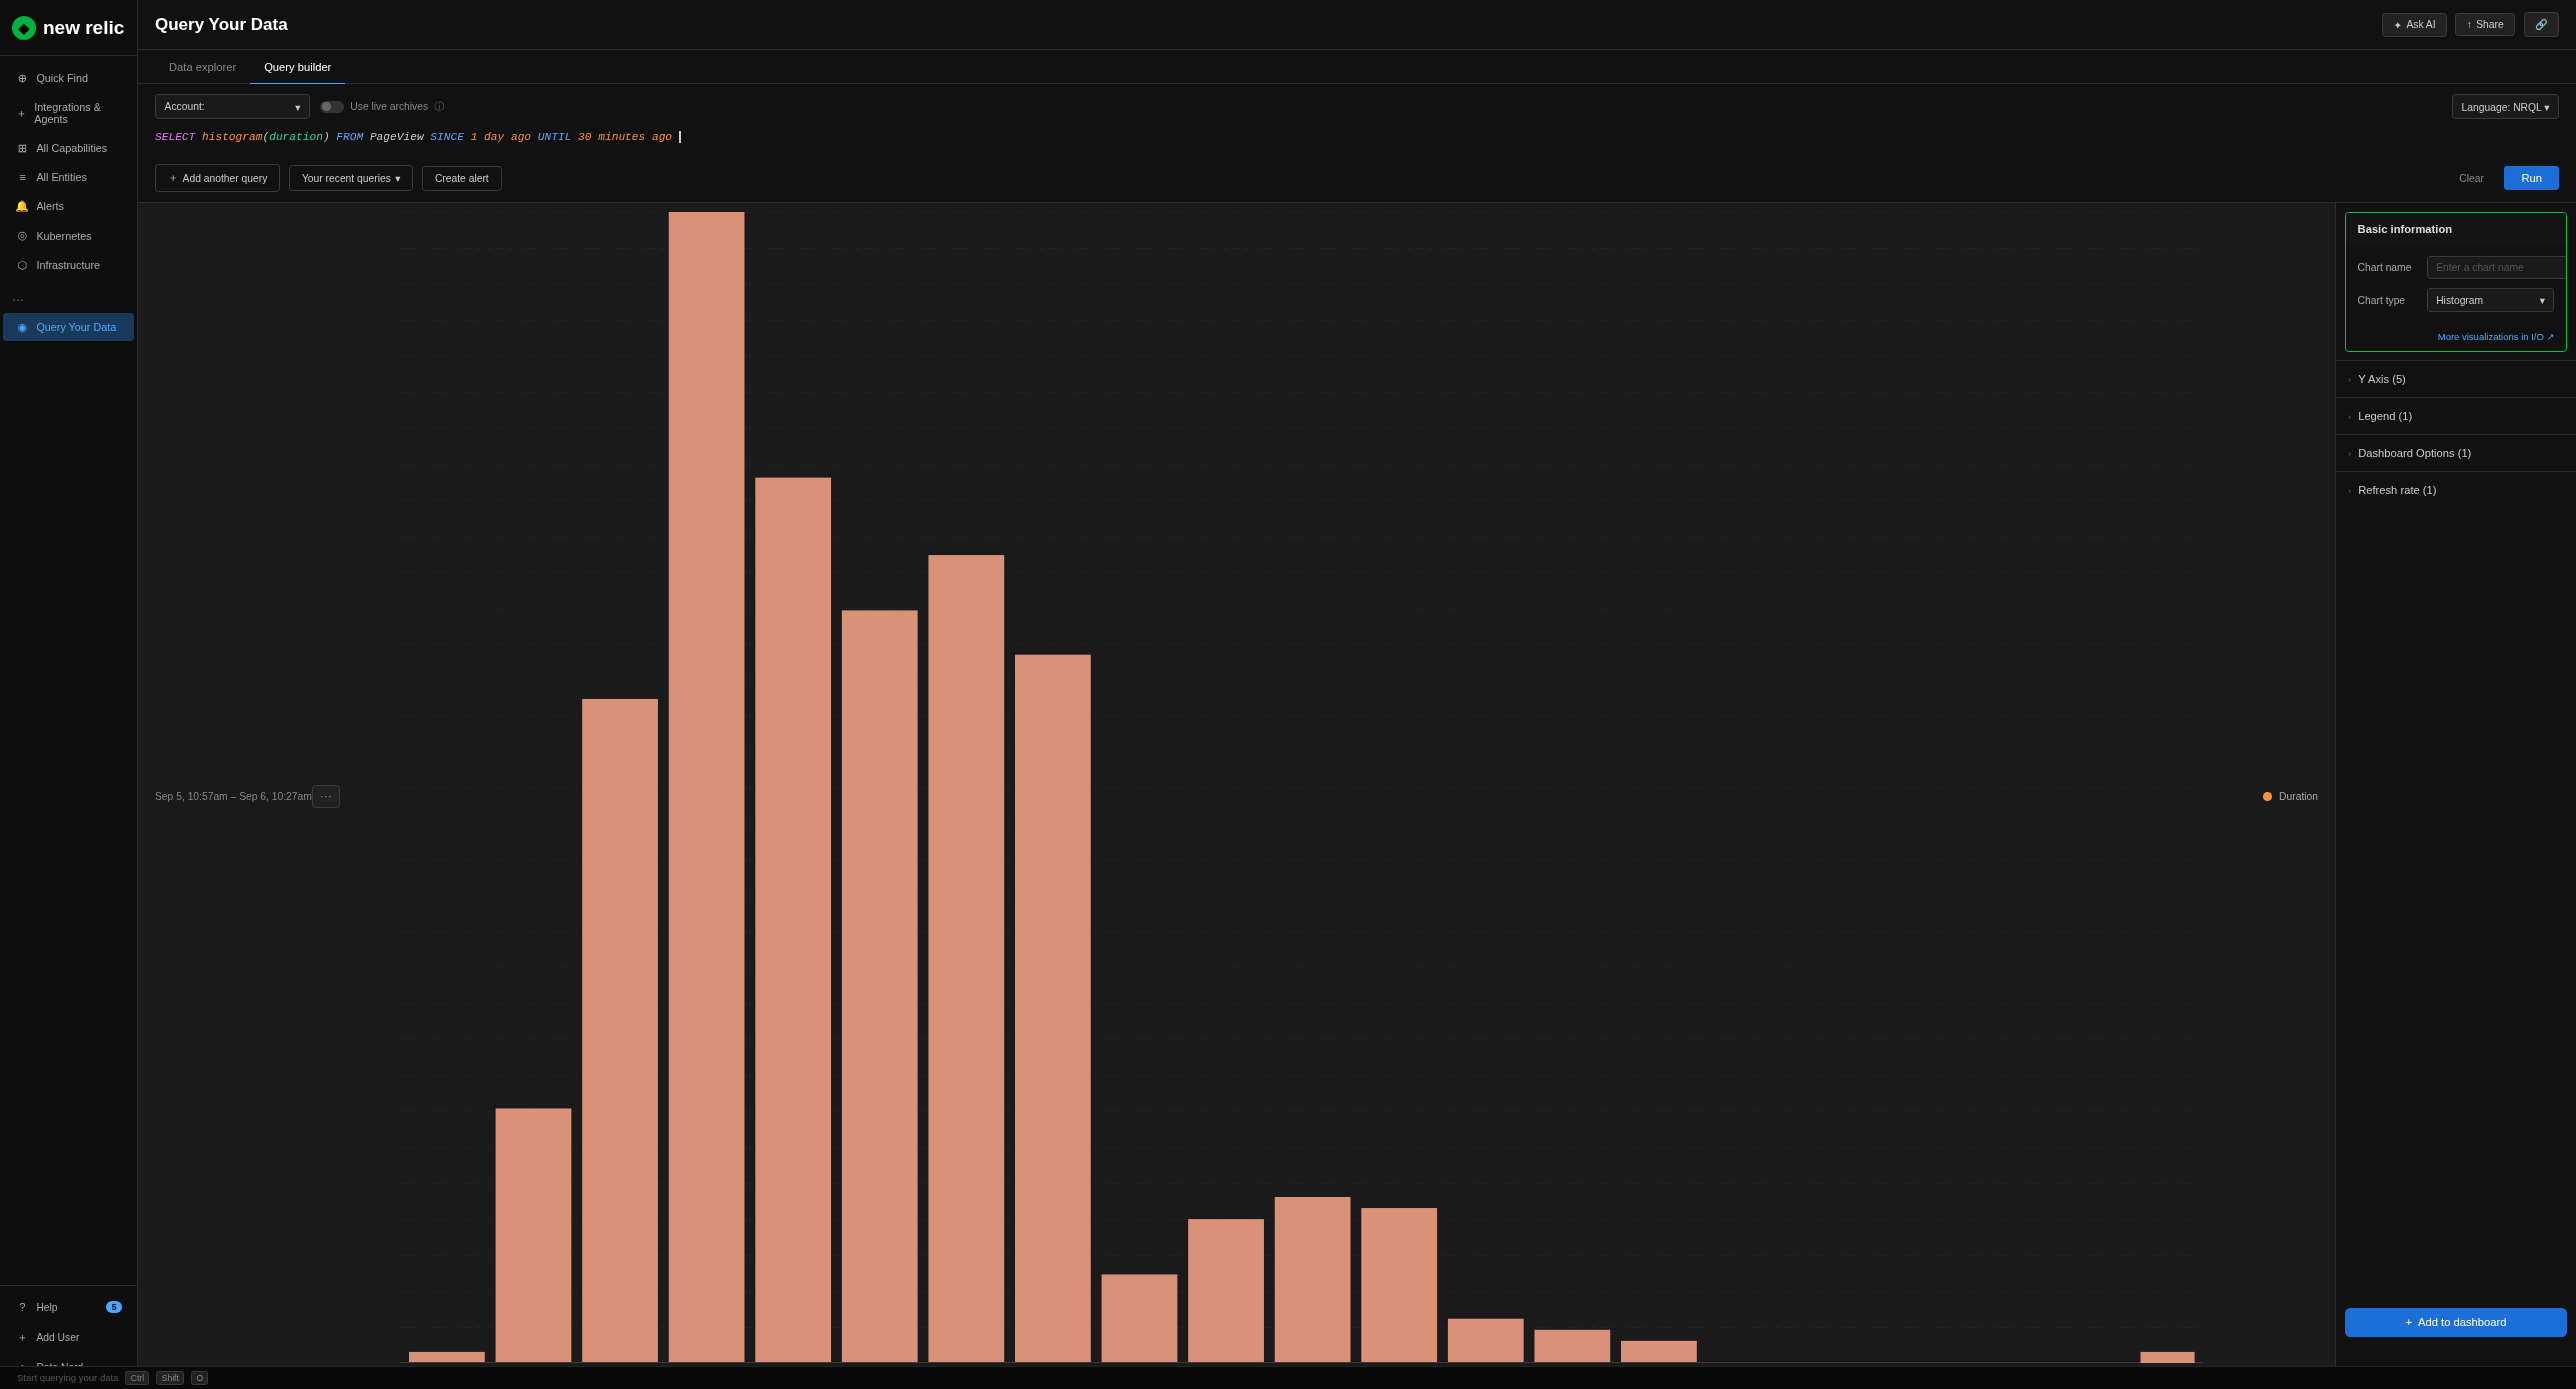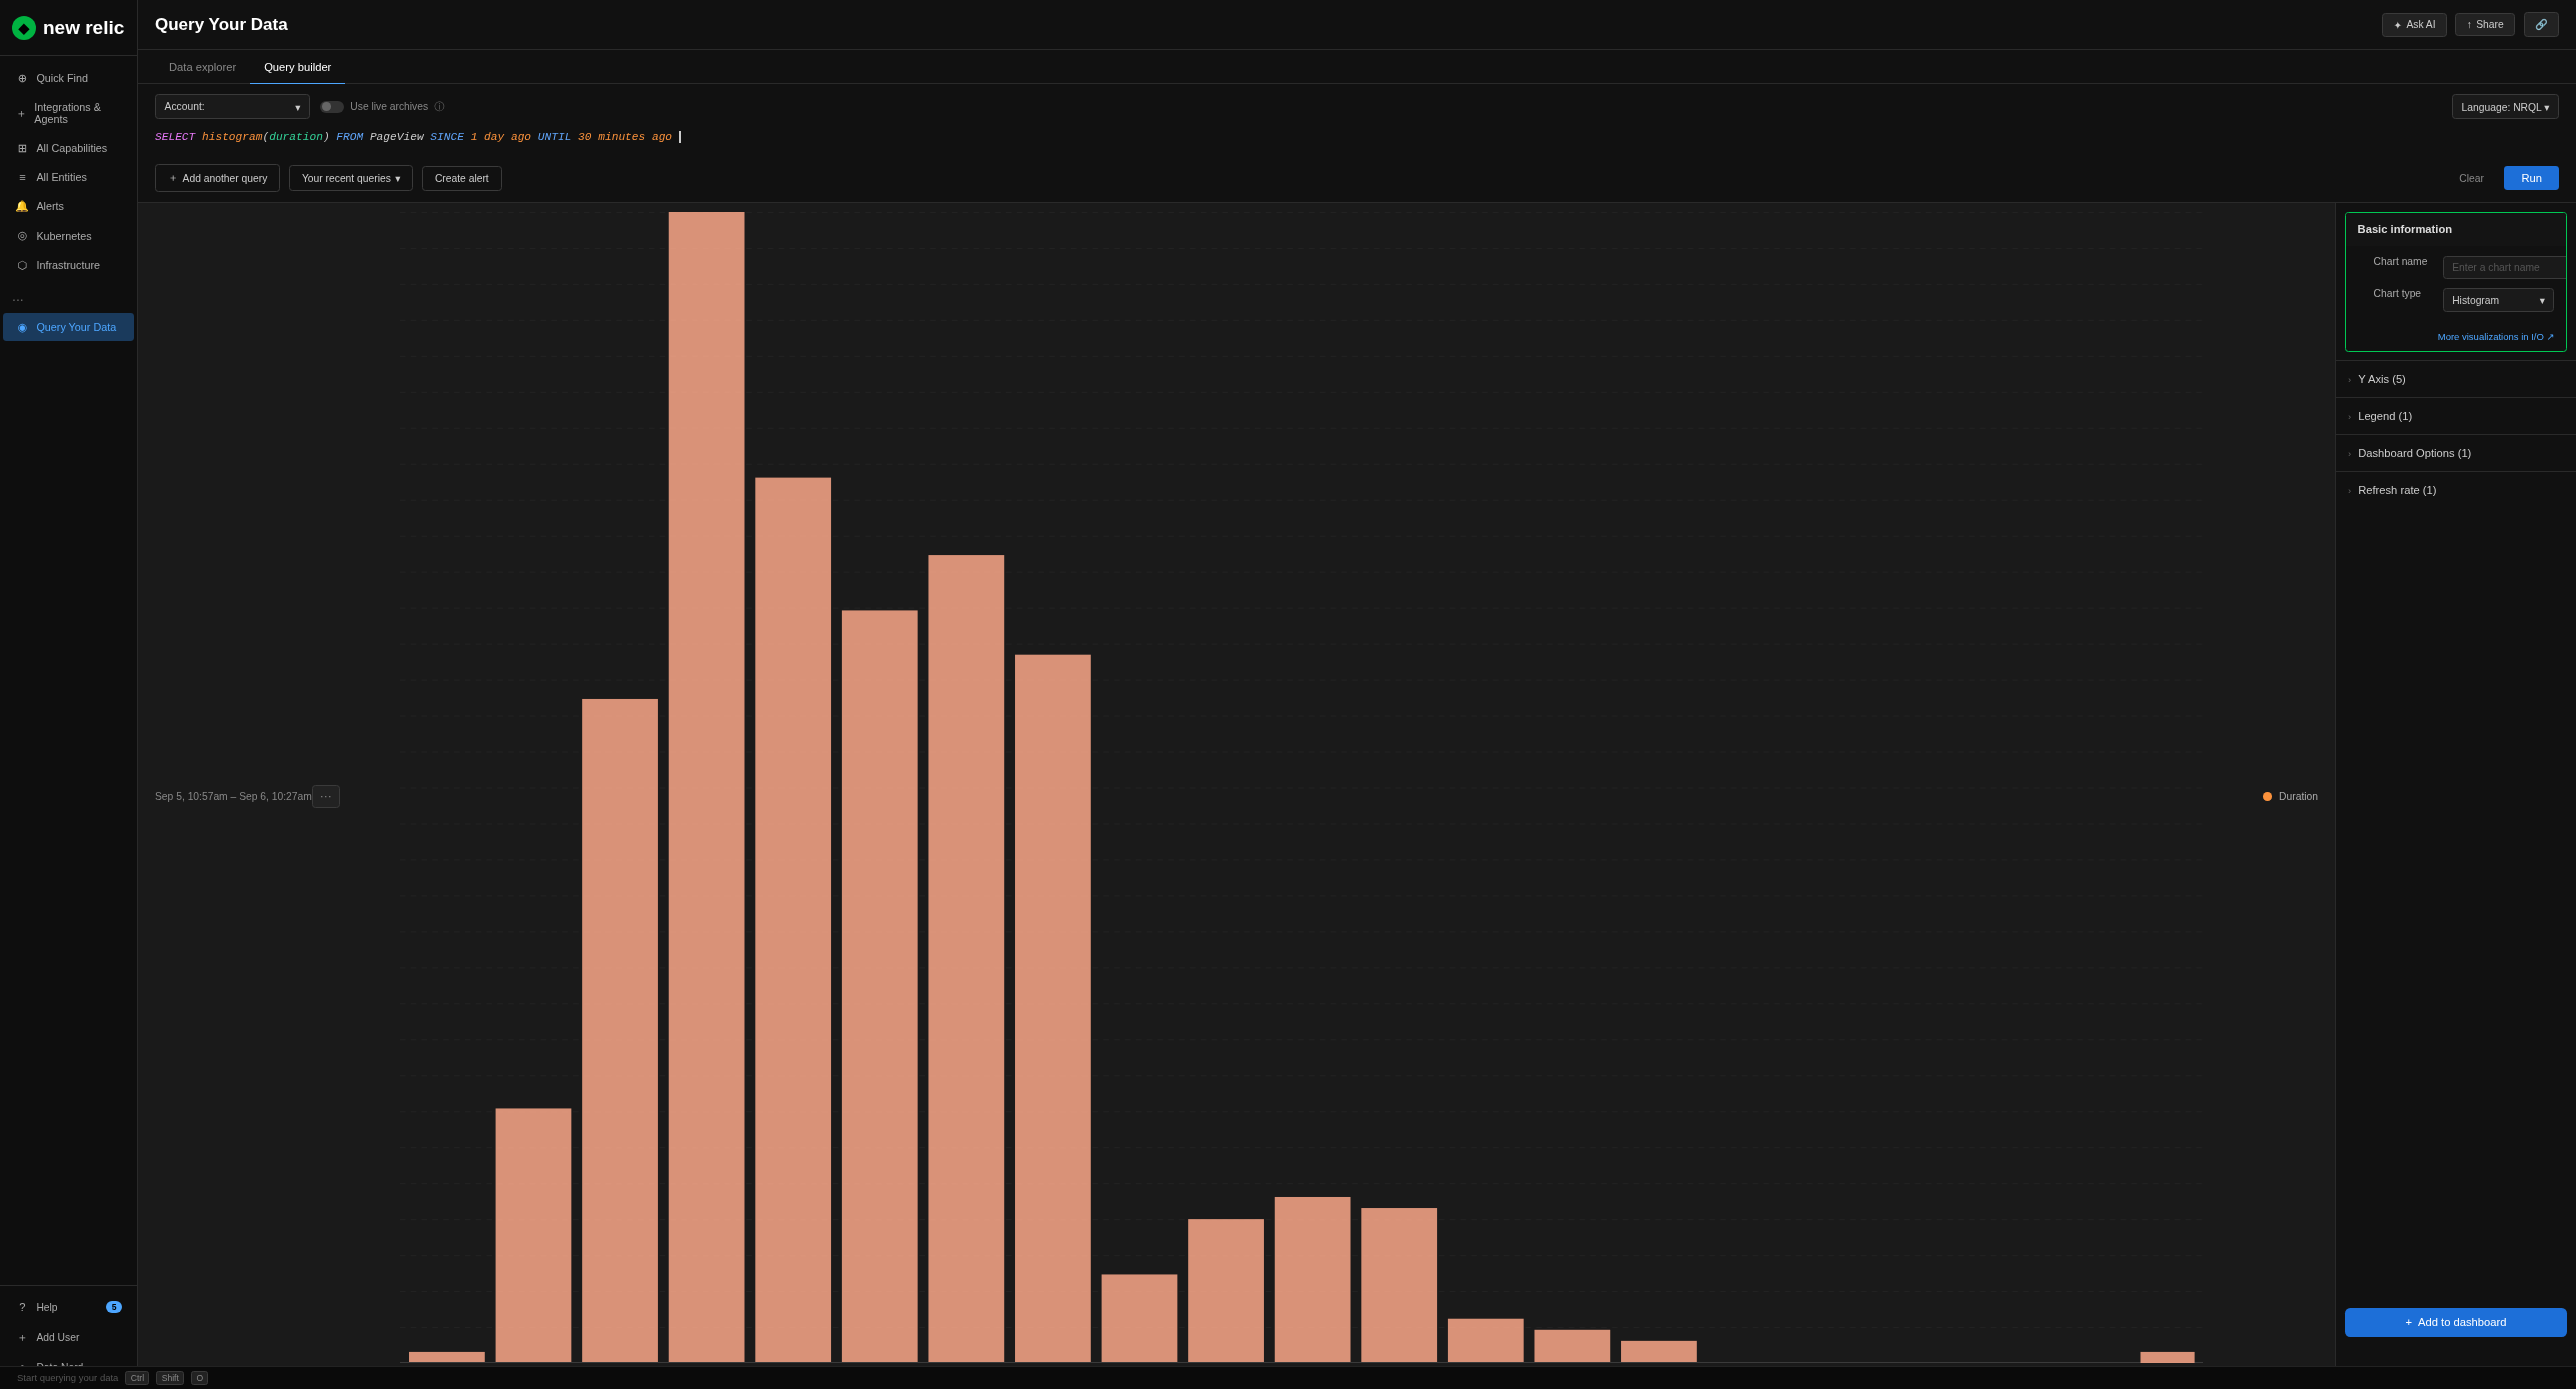--- a/index.html
+++ b/index.html
@@ -194,21 +194,21 @@
     .panel-section.highlighted {
       border-color: #00c853;
     }
     .panel-section-header {
       padding: 10.3px 12px;
       font-size: 11.2px; font-weight: 600; color: #ddd;
       background: #141414;
     }
     .panel-section-body { padding: 10.3px 12px; }
     .form-row {
-      display: flex; align-items: flex-start; margin-bottom: 8.6px; margin-left: 16px;
+      display: flex; align-items: center; margin-bottom: 8.6px;
     }
     .form-label { color: #aaa; font-size: 10.3px; width: 69px; flex-shrink: 0; }
     .form-input {
       flex: 1; background: #1a1a1a; border: 0.9px solid #3a3a3a; color: #ccc;
       padding: 5.2px 8.6px; border-radius: 3.4px; font-size: 10.3px; outline: none;
     }
     .form-input::placeholder { color: #555; }
     .form-select {
       flex: 1; background: #1a1a1a; border: 0.9px solid #3a3a3a; color: #ccc;
       padding: 5.2px 8.6px; border-radius: 3.4px; font-size: 10.3px; cursor: pointer;

